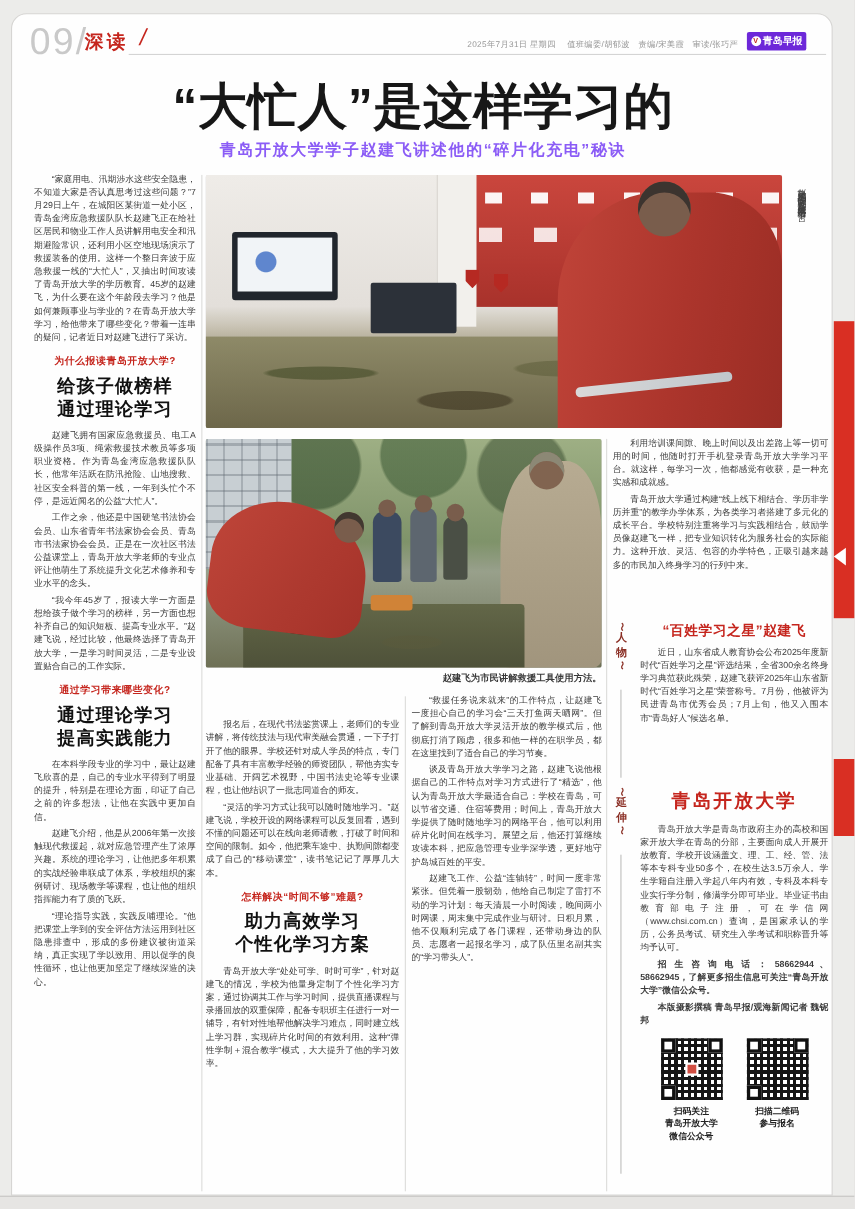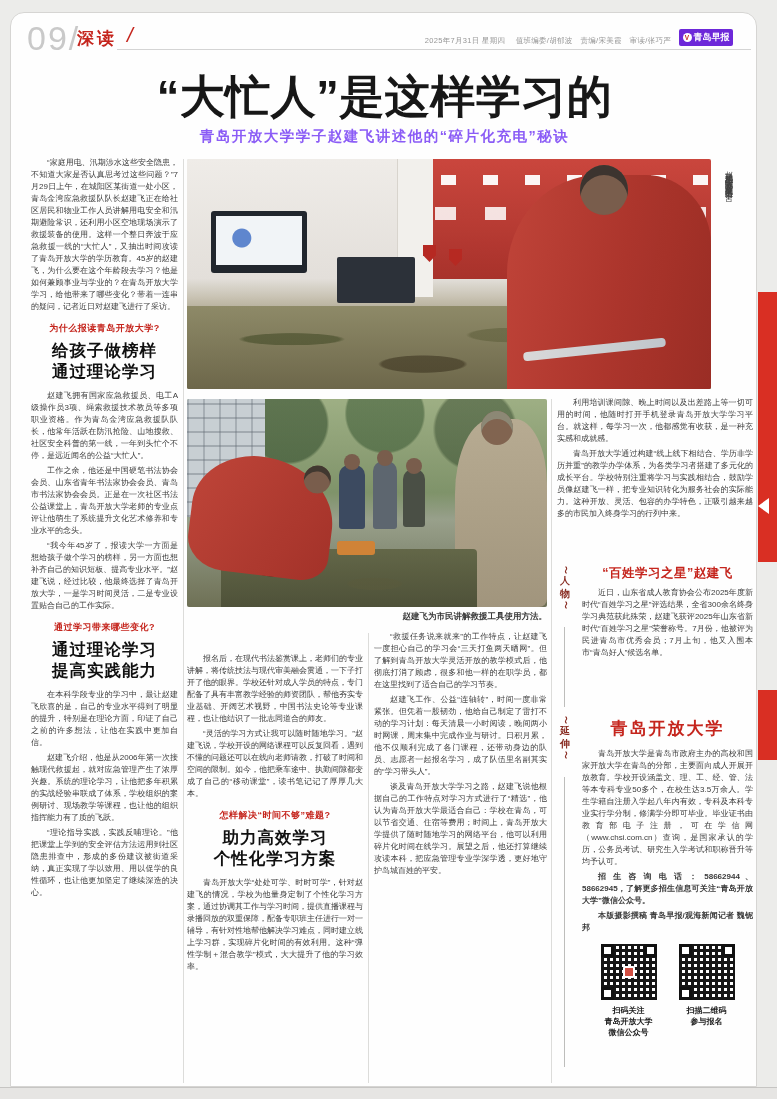--- a/index.html
+++ b/index.html
@@ -239,22 +239,22 @@
         <div class="t">助力高效学习</div>
         <div class="t">个性化学习方案</div>
       </div>
       <p>青岛开放大学“处处可学、时时可学”，针对赵建飞的情况，学校为他量身定制了个性化学习方案，通过协调其工作与学习时间，提供直播课程与录播回放的双重保障，配备专职班主任进行一对一辅导，有针对性地帮他解决学习难点，同时建立线上学习群，实现碎片化时间的有效利用。这种“弹性学制＋混合教学”模式，大大提升了他的学习效率。</p>
     </div>
 
     <div class="vline vA"></div>
 
     <div class="colB bodytext">
       <p>“救援任务说来就来”的工作特点，让赵建飞一度担心自己的学习会“三天打鱼两天晒网”。但了解到青岛开放大学灵活开放的教学模式后，他彻底打消了顾虑，很多和他一样的在职学员，都在这里找到了适合自己的学习节奏。</p>
+      <p>谈及青岛开放大学学习之路，赵建飞说他根据自己的工作特点对学习方式进行了“精选”，他认为青岛开放大学最适合自己：学校在青岛，可以节省交通、住宿等费用；时间上，青岛开放大学提供了随时随地学习的网络平台，他可以利用碎片化时间在线学习。展望之后，他还打算继续攻读本科，把应急管理专业学深学透，更好地守护岛城百姓的平安。</p>
       <p>赵建飞工作、公益“连轴转”，时间一度非常紧张。但凭着一股韧劲，他给自己制定了雷打不动的学习计划：每天清晨一小时阅读，晚间两小时网课，周末集中完成作业与研讨。日积月累，他不仅顺利完成了各门课程，还带动身边的队员、志愿者一起报名学习，成了队伍里名副其实的“学习带头人”。</p>
-      <p>谈及青岛开放大学学习之路，赵建飞说他根据自己的工作特点对学习方式进行了“精选”，他认为青岛开放大学最适合自己：学校在青岛，可以节省交通、住宿等费用；时间上，青岛开放大学提供了随时随地学习的网络平台，他可以利用碎片化时间在线学习。展望之后，他还打算继续攻读本科，把应急管理专业学深学透，更好地守护岛城百姓的平安。</p>
     </div>
 
     <div class="sidebox box-renwu">
       <div class="vlabel">
         <span class="tilde">〜</span>
         <span style="width:12px; word-break:break-all; text-align:center;">人物</span>
         <span class="tilde">〜</span>
       </div>
       <div class="vlabel-line lr"></div>
       <div class="content">

